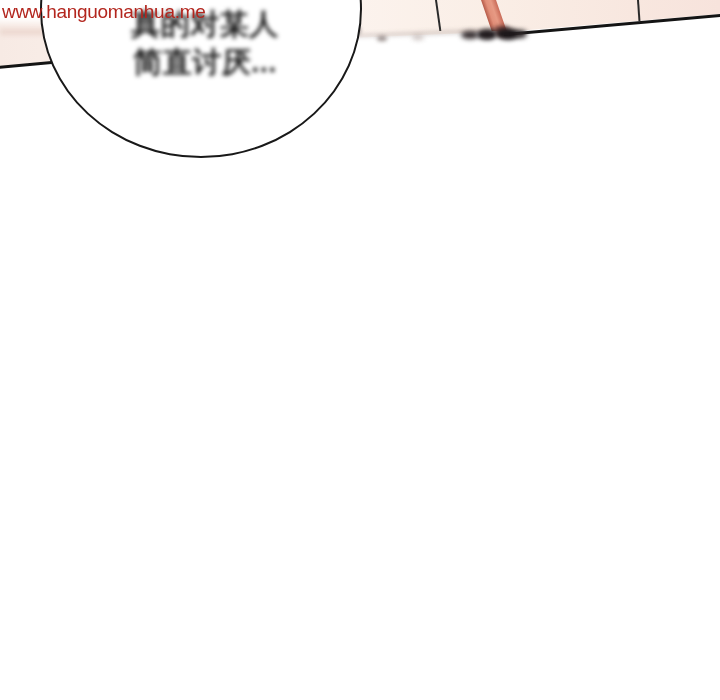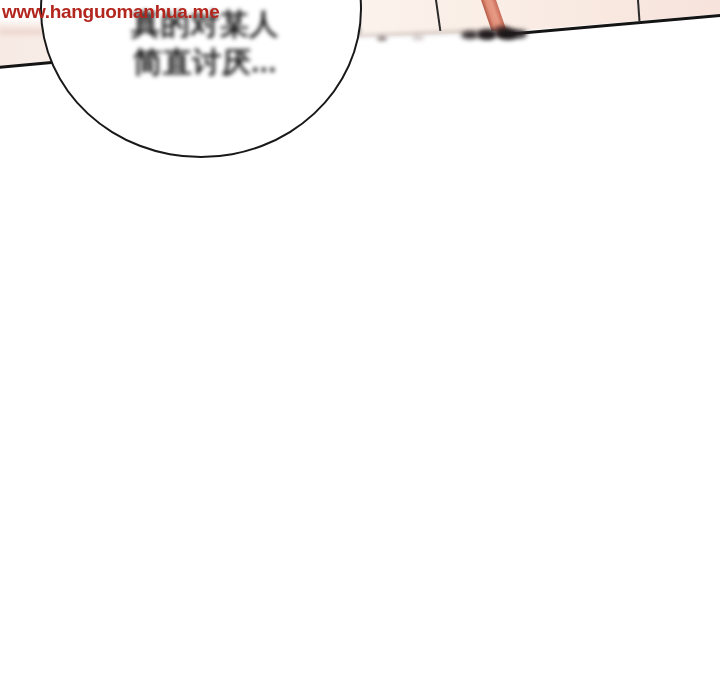--- a/index.html
+++ b/index.html
@@ -49,21 +49,21 @@
   }
   .bubble-text{
     position:absolute;left:120px;top:5px;width:170px;z-index:12;
     text-align:center;font-size:29px;line-height:38px;font-weight:700;
     color:#1b1b1b;letter-spacing:0.5px;filter:blur(1.9px);
     font-family:"Liberation Sans","DejaVu Sans",sans-serif;
   }
   
   .watermark{
     position:absolute;left:2px;top:1px;z-index:50;
-    font-size:19px;font-weight:700;letter-spacing:-0.3px;color:#b3261e;
+    font-size:19px;font-weight:400;letter-spacing:-0.3px;color:#b3261e;
   }
 </style>
 </head>
 <body>
 
 <div class="page">
 
   <div class="panel"></div>
   <div class="panel-band"></div>
   <div class="white-patch"></div>

